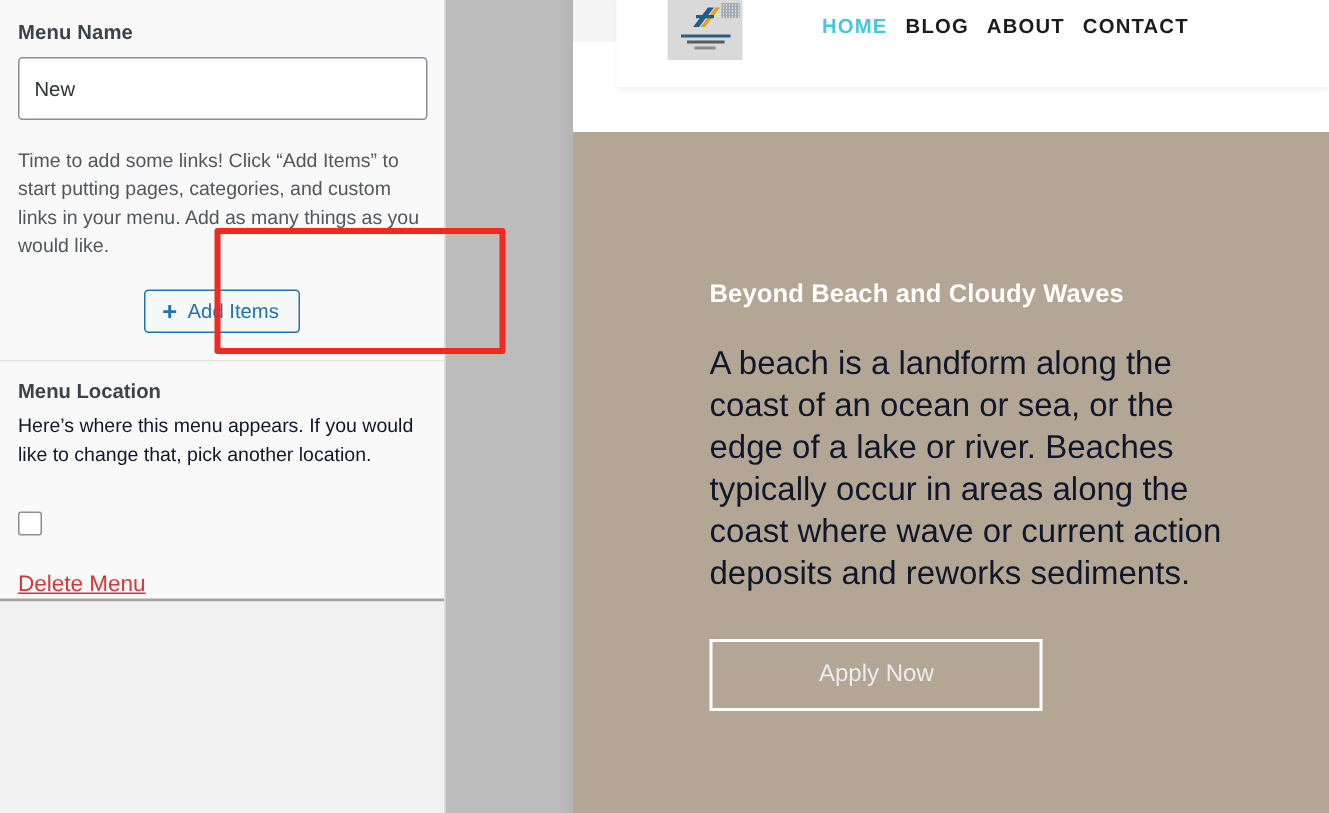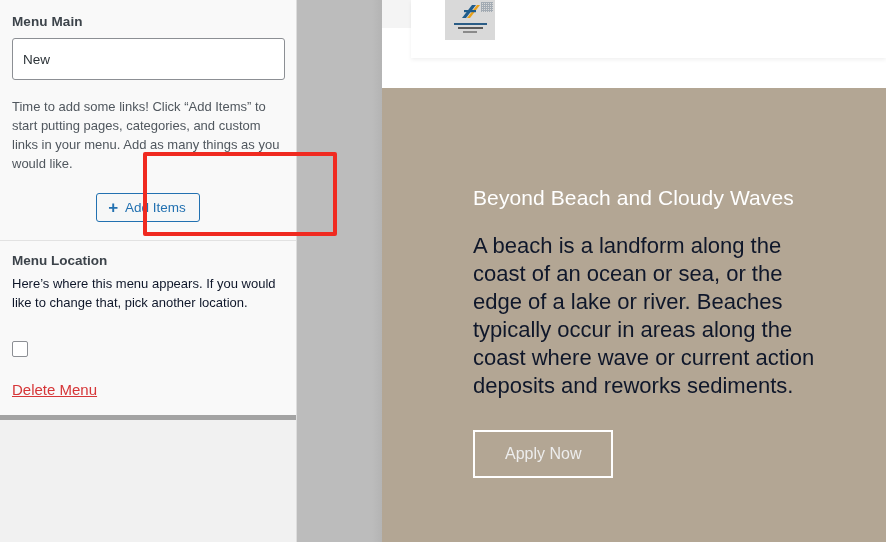--- a/index.html
+++ b/index.html
@@ -35,22 +35,21 @@
   }
 
   .panel-section.first {
     padding-top: 14px;
     padding-bottom: 14px;
     border-bottom: 1px solid #e2e2e2;
   }
 
   .panel-section.second {
     padding-top: 12px;
-    padding-bottom: 16px;
-    border-bottom: 5px solid #a3a3a3;
+    border-bottom: 2px solid #a3a3a3;
   }
 
   .field-label {
     font-size: 13.5px;
     font-weight: bold;
     color: #3c434a;
     margin: 0 0 9px 0;
     letter-spacing: 0.1px;
   }
 
@@ -279,37 +278,37 @@
     left: 0; top: 88px;
     width: 504px;
     height: 454px;
     background: #b3a694;
   }
   .hero-inner {
     padding: 98px 20px 0 91px;
   }
   .hero-title {
     margin: 0 0 22px 0;
-    font-size: 21px;
-    font-weight: normal;
+    font-size: 17px;
+    font-weight: bold;
     color: #ffffff;
     letter-spacing: 0.1px;
   }
   .hero-body {
     margin: 0;
     font-size: 22px;
     line-height: 28px;
     color: #0f172a;
     max-width: 358px;
     font-weight: 300;
   }
   .hero-cta {
     display: inline-block;
     margin-top: 30px;
-    padding: 13px 30px;
+    padding: 13px 71px;
     border: 2px solid #ffffff;
     color: #ededed;
     font-size: 16px;
     background: transparent;
     cursor: pointer;
     font-family: "Liberation Sans", sans-serif;
   }
 
   
   .highlight-box {
@@ -324,21 +323,21 @@
   }
 </style>
 </head>
 <body>
 
 <div id="root">
 
   <div class="customizer-panel">
 
     <div class="panel-section first">
-      <div class="field-label">Menu Main</div>
+      <div class="field-label">Menu Name</div>
       <input class="text-input" type="text" value="New" style="">
 
       <p class="help-text">Time to add some links! Click “Add Items” to start putting pages, categories, and custom links in your menu. Add as many things as you would like.</p>
 
       <div class="add-items-row">
         <button class="add-items-btn">
           <span class="plus-icon">+</span>
           <span>Add Items</span>
         </button>
       </div>
@@ -379,20 +378,26 @@
         <rect x="5" y="6" width="12" height="2.2" fill="#1f5c8b"></rect>
       </svg>
       <span class="dotgrid"></span>
       <span class="tiny-lines">
         <i></i>
           <i></i>
           <i></i>
       </span>
     </div>
 
+    <nav class="site-nav">
+      <a class="nav-link active" href="#">HOME</a>
+      <a class="nav-link" href="#">BLOG</a>
+      <a class="nav-link" href="#">ABOUT</a>
+      <a class="nav-link" href="#">CONTACT</a>
+    </nav>
 
     <section class="hero">
       <div class="hero-inner">
         <h1 class="hero-title">Beyond Beach and Cloudy Waves</h1>
         <p class="hero-body">A beach is a landform along the coast of an ocean or sea, or the edge of a lake or river. Beaches typically occur in areas along the coast where wave or current action deposits and reworks sediments.</p>
         <button class="hero-cta">Apply Now</button>
       </div>
     </section>
   </div>
 

